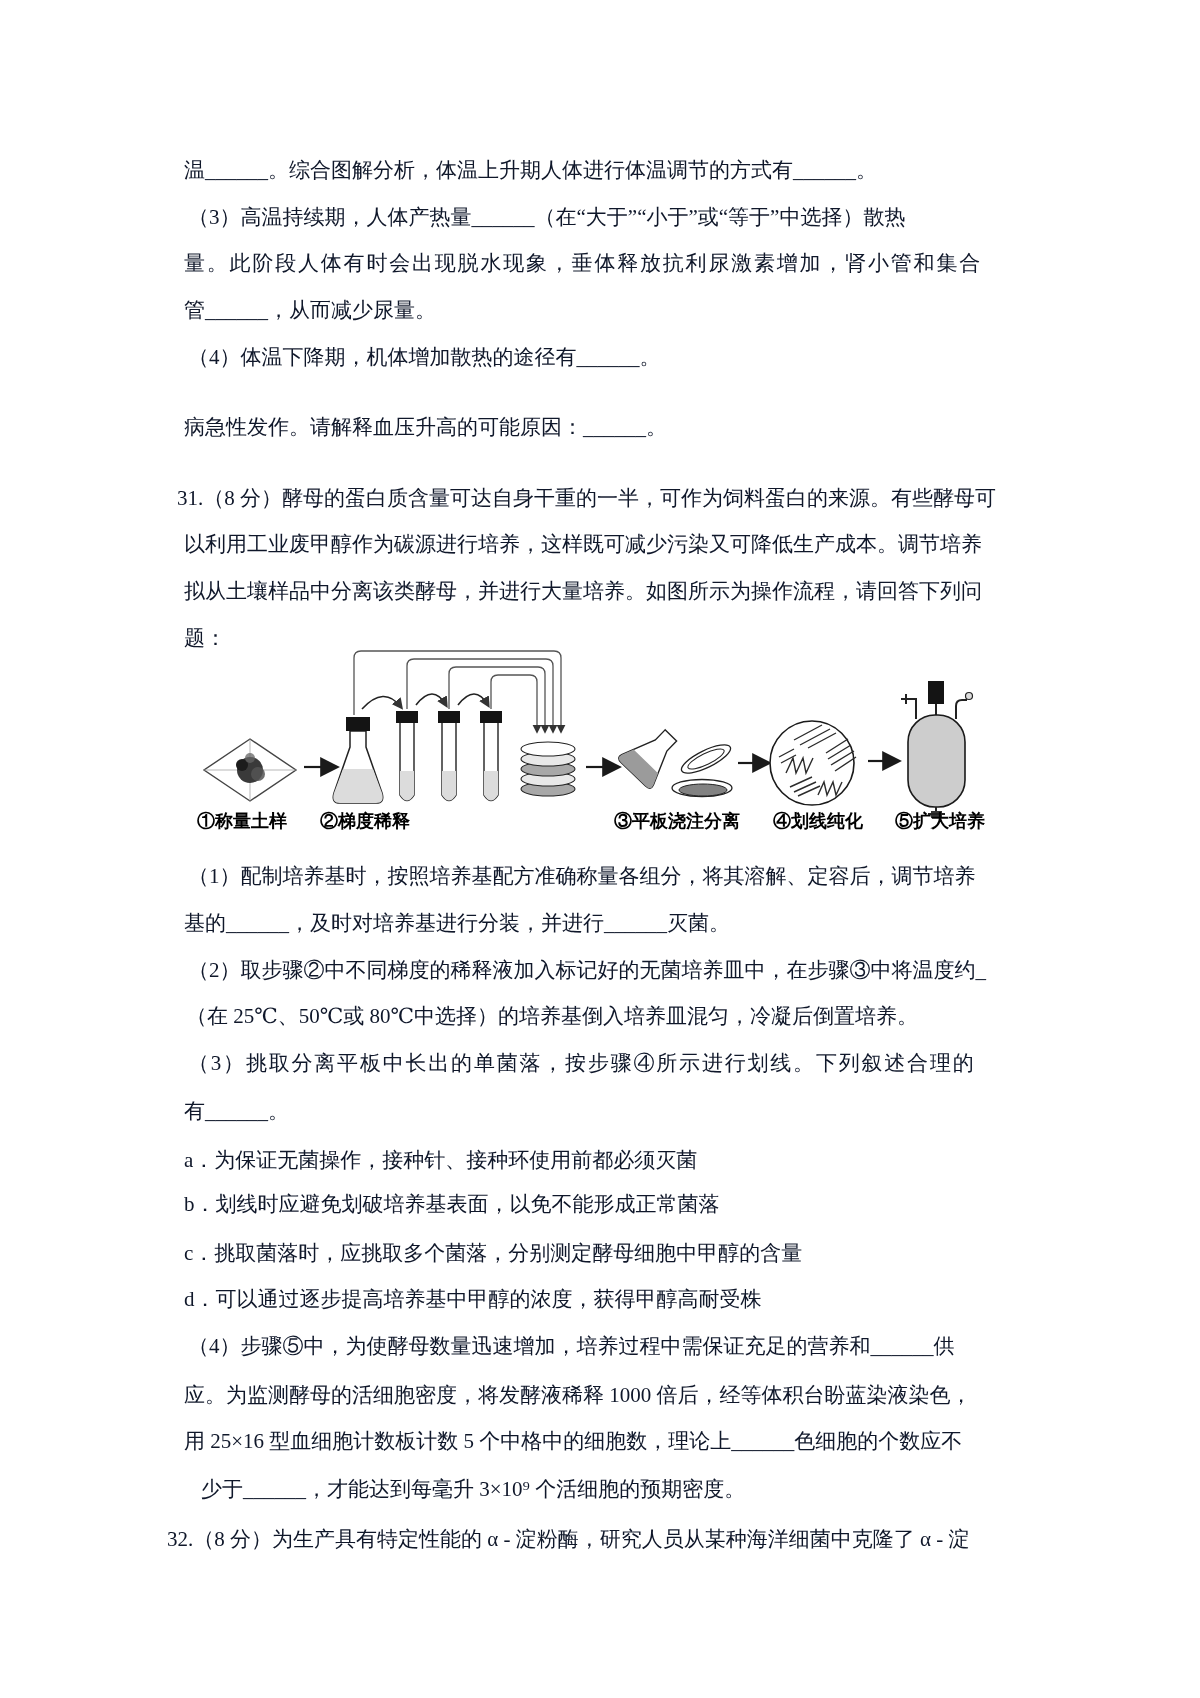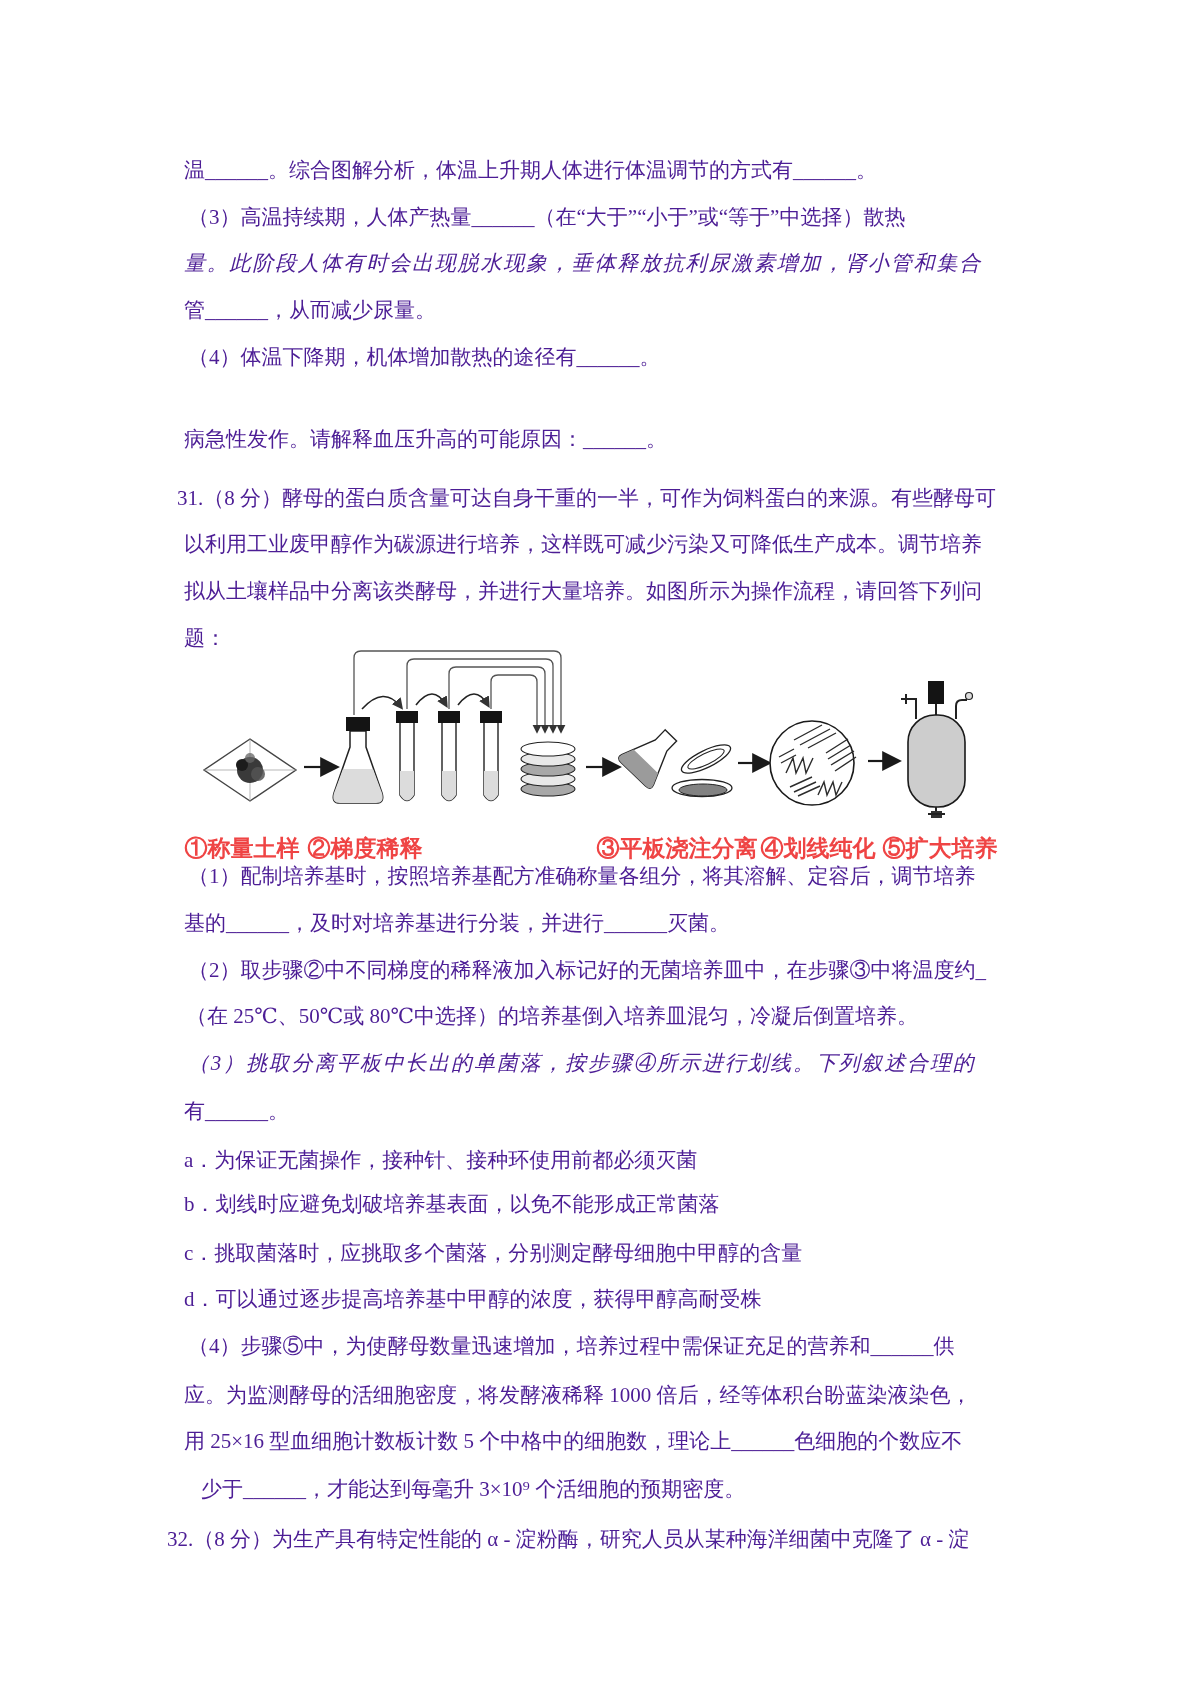--- a/index.html
+++ b/index.html
@@ -1,35 +1,35 @@
 <!DOCTYPE html>
 <html><head>
 <meta charset="utf-8">
 <style>
   html,body{margin:0;padding:0;background:#888;}
   .page{position:relative;width:1200px;height:1698px;background:#ffffff;margin:0 auto;
         font-family:"Liberation Serif","DejaVu Serif",serif;color:#161616;overflow:hidden;}
-  .ln{position:absolute;font-size:21px;line-height:30px;white-space:pre;color:#4c1d95;}
-  .lsp{letter-spacing:1.8px;font-style:italic;}
+  .ln{position:absolute;font-size:21px;line-height:30px;white-space:pre;color:#0f172a;}
+  .lsp{letter-spacing:1.8px;}
   .diagram{position:absolute;left:190px;top:645px;width:800px;height:212px;}
   .diagram svg{display:block;}
-  .dlabel{position:absolute;top:188px;transform:translateX(-50%);font-size:23px;
-          font-weight:600;white-space:nowrap;color:#ef4444;}
+  .dlabel{position:absolute;top:164px;transform:translateX(-50%);font-size:18px;
+          font-weight:600;white-space:nowrap;color:#000000;}
 </style>
 </head>
 <body>
 
 <div class="page">
 
   <div class="ln" style="top:155px;left:184px">温______。综合图解分析，体温上升期人体进行体温调节的方式有______。</div>
   <div class="ln" style="top:202px;left:188px">（3）高温持续期，人体产热量______（在“大于”“小于”或“等于”中选择）散热</div>
   <div class="ln lsp" style="top:248px;left:184px">量。此阶段人体有时会出现脱水现象，垂体释放抗利尿激素增加，肾小管和集合</div>
   <div class="ln" style="top:295px;left:184px">管______，从而减少尿量。</div>
   <div class="ln" style="top:342px;left:188px">（4）体温下降期，机体增加散热的途径有______。</div>
-  <div class="ln" style="top:424px;left:184px">病急性发作。请解释血压升高的可能原因：______。</div>
+  <div class="ln" style="top:412px;left:184px">病急性发作。请解释血压升高的可能原因：______。</div>
   <div class="ln" style="top:483px;left:177px">31.（8 分）酵母的蛋白质含量可达自身干重的一半，可作为饲料蛋白的来源。有些酵母可</div>
   <div class="ln" style="top:529px;left:184px">以利用工业废甲醇作为碳源进行培养，这样既可减少污染又可降低生产成本。调节培养</div>
   <div class="ln" style="top:576px;left:184px">拟从土壤样品中分离该类酵母，并进行大量培养。如图所示为操作流程，请回答下列问</div>
   <div class="ln" style="top:623px;left:184px">题：</div>
 
   <div class="diagram">
     <svg width="800" height="175" viewBox="0 0 800 175">
       <defs>
         <marker id="arr" viewBox="0 0 10 10" markerWidth="9" markerHeight="9" refX="8" refY="5" orient="auto-start-reverse">
           <path d="M0,0 L10,5 L0,10 Z" fill="#1a1a1a"></path>

